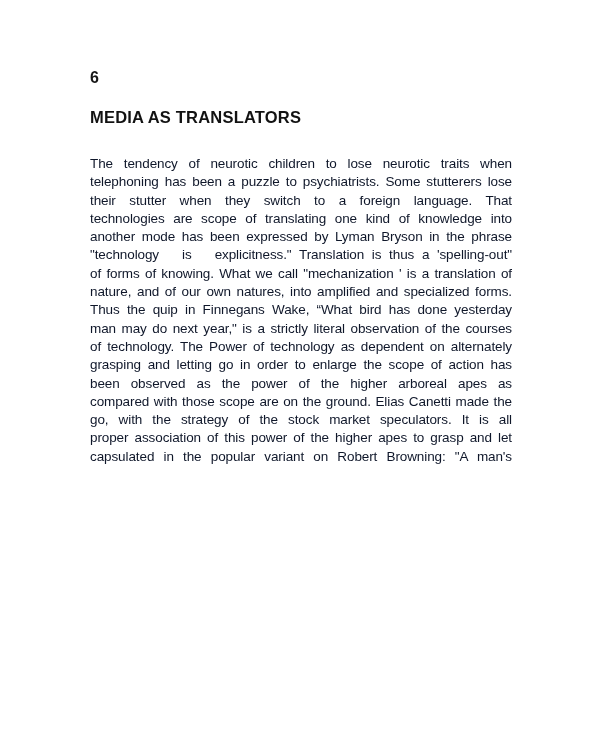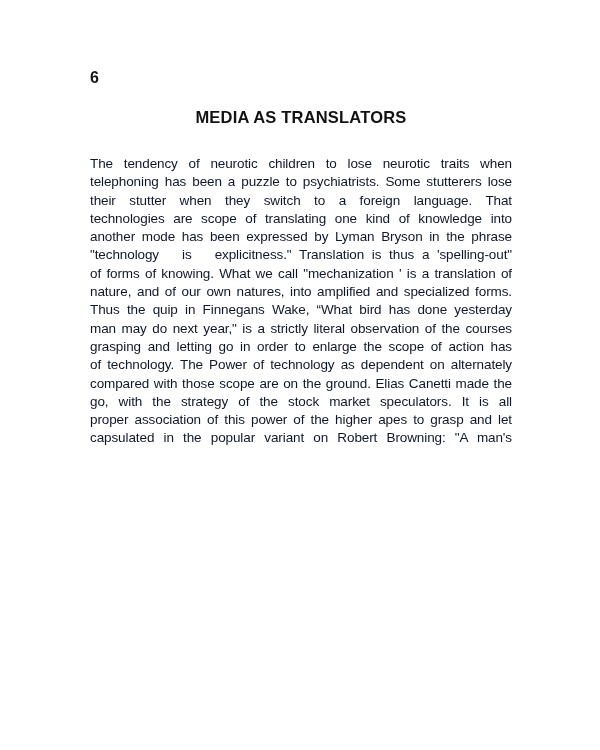--- a/index.html
+++ b/index.html
@@ -48,33 +48,34 @@
     text-align-last: justify;
     text-justify: inter-word;
   }
 </style>
 </head>
 <body style="background: rgb(255, 255, 255);">
 
 <div class="page">
   <div class="content">
     <div class="chapter-number">6</div>
-    <h1 class="chapter-title" style="color: rgb(18, 18, 18); text-align: center;">MEDIA AS TRANSLATORS</h1>
+    <h1 class="chapter-title" style="color: rgb(18, 18, 18);">MEDIA AS TRANSLATORS</h1>
     <div class="paragraph" id="paragraph" style="color: #0f172a;">
         <div class="line justified">The tendency of neurotic children to lose neurotic traits when</div>
         <div class="line justified">telephoning has been a puzzle to psychiatrists. Some stutterers lose</div>
         <div class="line justified">their stutter when they switch to a foreign language. That</div>
         <div class="line justified">technologies are scope of translating one kind of knowledge into</div>
         <div class="line justified">another mode has been expressed by Lyman Bryson in the phrase</div>
         <div class="line justified">"technology&nbsp;&nbsp; is&nbsp;&nbsp; explicitness." Translation is thus a 'spelling-out"</div>
         <div class="line justified">of forms of knowing. What we call "mechanization ' is a translation of</div>
         <div class="line justified">nature, and of our own natures, into amplified and specialized forms.</div>
         <div class="line justified">Thus the quip in Finnegans Wake, “What bird has done yesterday</div>
         <div class="line justified">man may do next year," is a strictly literal observation of the courses</div>
+        <div class="line justified">of technology. The Power of technology as dependent on alternately</div>
         <div class="line justified">grasping and letting go in order to enlarge the scope of action has</div>
-        <div class="line justified">of technology. The Power of technology as dependent on alternately</div>
+        <div class="line justified">been observed as the power of the higher arboreal apes as</div>
         <div class="line justified">compared with those scope are on the ground. Elias Canetti made the</div>
         <div class="line justified">go, with the strategy of the stock market speculators. It is all</div>
         <div class="line justified">proper association of this power of the higher apes to grasp and let</div>
         <div class="line justified">capsulated in the popular variant on Robert Browning: "A man's</div>
       </div>
   </div>
 </div>
 
 </body></html>

